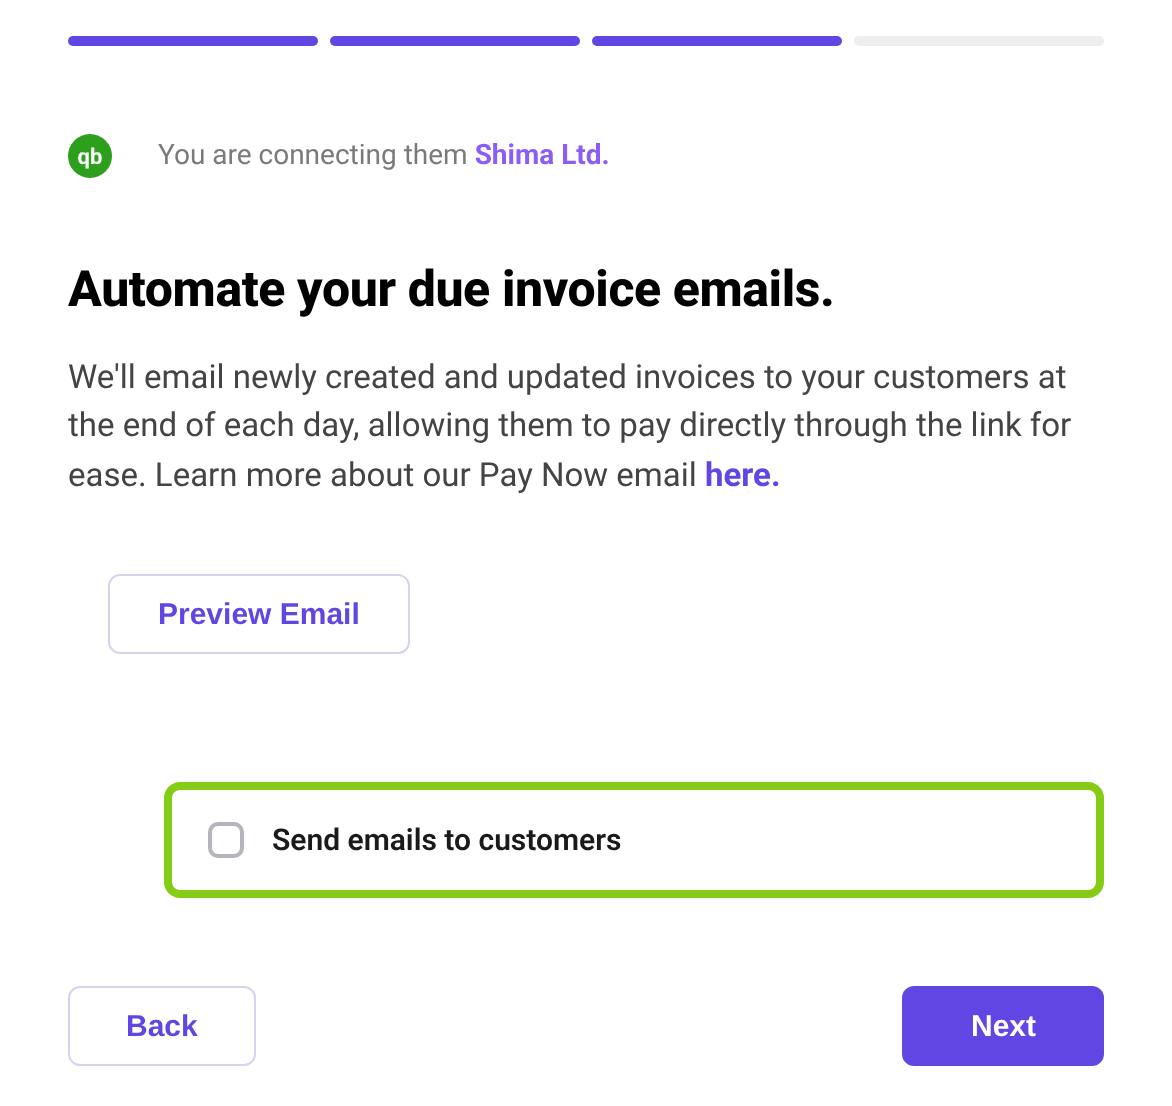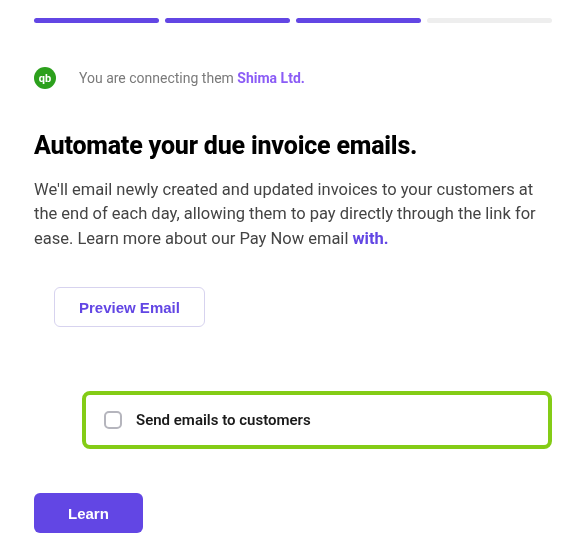--- a/index.html
+++ b/index.html
@@ -164,28 +164,29 @@
     <span>qb</span>
   </div>
   <div class="connect-text">
     <span>You are connecting them </span><span class="company">Shima Ltd.</span>
   </div>
 </div>
 
 <h1 class="heading">Automate your due invoice emails.</h1>
 
 <p class="body-text">
-  <span>We'll email newly created and updated invoices to your customers at the end of each day, allowing them to pay directly through the link for ease. Learn more about our Pay Now email </span><a class="link">with.</a>
+  <span>We'll email newly created and updated invoices to your customers at the end of each day, allowing them to pay directly through the link for ease. Learn more about our Pay Now email </span><a class="link">here.</a>
 </p>
 
 <button class="preview-btn">Preview Email</button>
 
 <div class="checkbox-card">
   <div class="checkbox-box"></div>
   <span class="checkbox-label">Send emails to customers</span>
 </div>
 
 <div class="footer">
-  <button class="next-btn">Learn</button>
+  <button class="back-btn">Back</button>
+  <button class="next-btn">Next</button>
 </div>
 
 
 
 
 </body></html>

